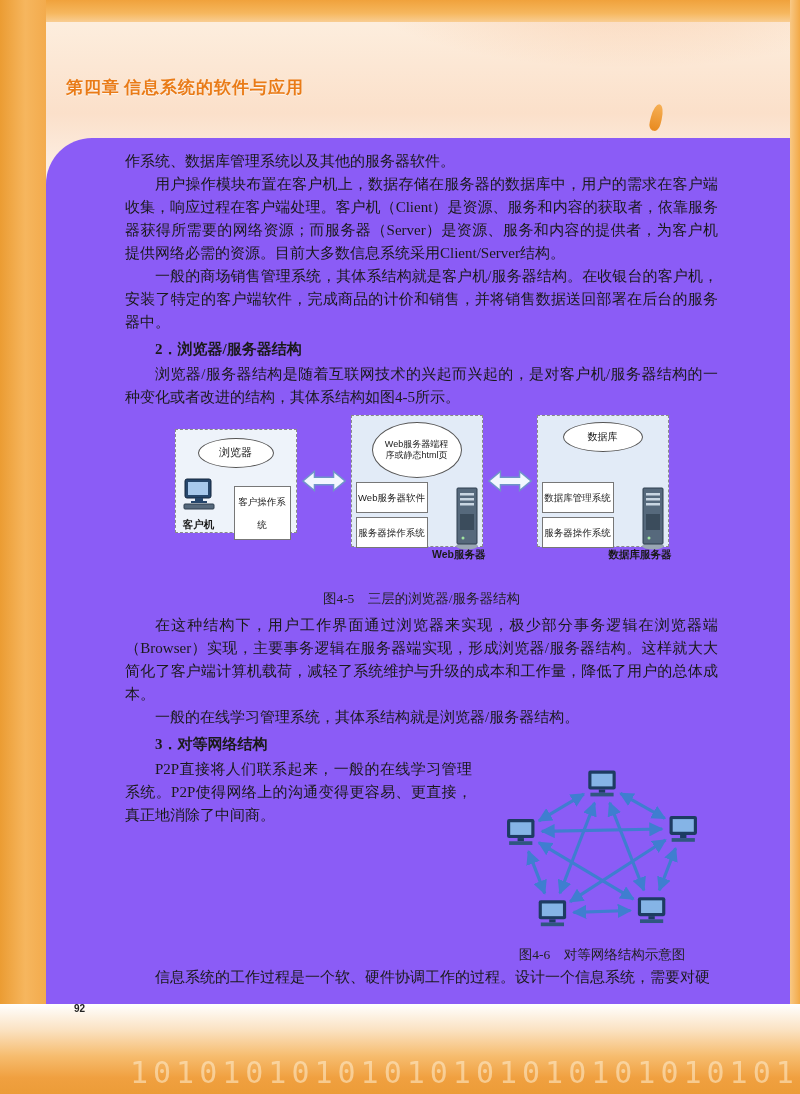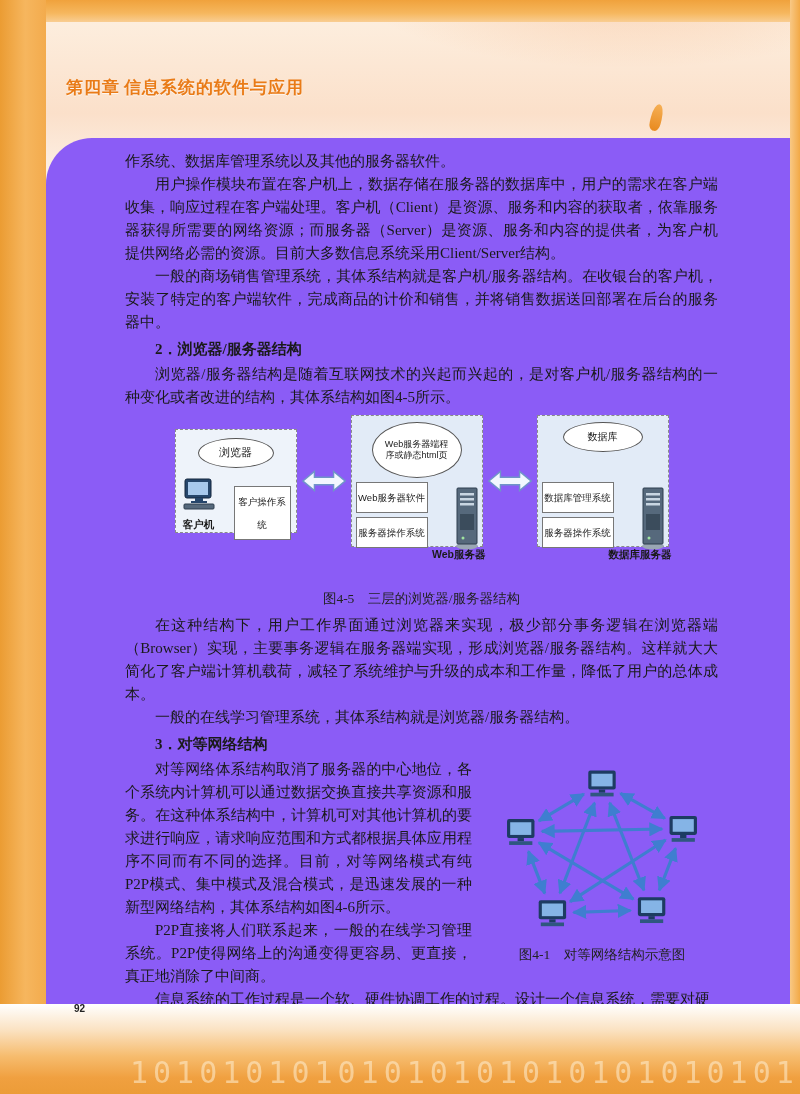--- a/index.html
+++ b/index.html
@@ -228,24 +228,23 @@
           <line x1="165.2" y1="75.8" x2="74.8" y2="134.2"></line>
           <line x1="174.7" y1="83.6" x2="159.3" y2="123.4"></line>
           <line x1="78" y1="144.4" x2="132" y2="142.6"></line>
         </g>
         <use href="#pc46" transform="translate(105,22)"></use>
         <use href="#pc46" transform="translate(28,68)"></use>
         <use href="#pc46" transform="translate(182,65)"></use>
         <use href="#pc46" transform="translate(58,145)"></use>
         <use href="#pc46" transform="translate(152,142)"></use>
       </svg>
-      <figcaption class="fig-caption">图4-1　对等网络结构示意图</figcaption>
+      <figcaption class="fig-caption">图4-6　对等网络结构示意图</figcaption>
     </figure>
 
-    <p class="indent">对等网络体系结构取消了服务器的中心地位，各个系统内计算机可以通过数据交换直接共享资源和服务。在这种体系结构中，计算机可对其他计算机的要求进行响应，请求响应范围和方式都根据具体应用程序不同而有不同的选择。目前，对等网络模式有纯P2P模式、集中模式及混合模式，是迅速发展的一种新型网络结构，其体系结构如图4-6所示。</p>
     <p class="indent">P2P直接将人们联系起来，一般的在线学习管理系统。P2P使得网络上的沟通变得更容易、更直接，真正地消除了中间商。</p>
     <p class="indent clear-float">信息系统的工作过程是一个软、硬件协调工作的过程。设计一个信息系统，需要对硬</p>
 
   </div>
 
   <div class="band-bottom">
     <div class="binary">10101010101010101010101010101010</div>
   </div>
   <div class="page-number">92</div>
 

